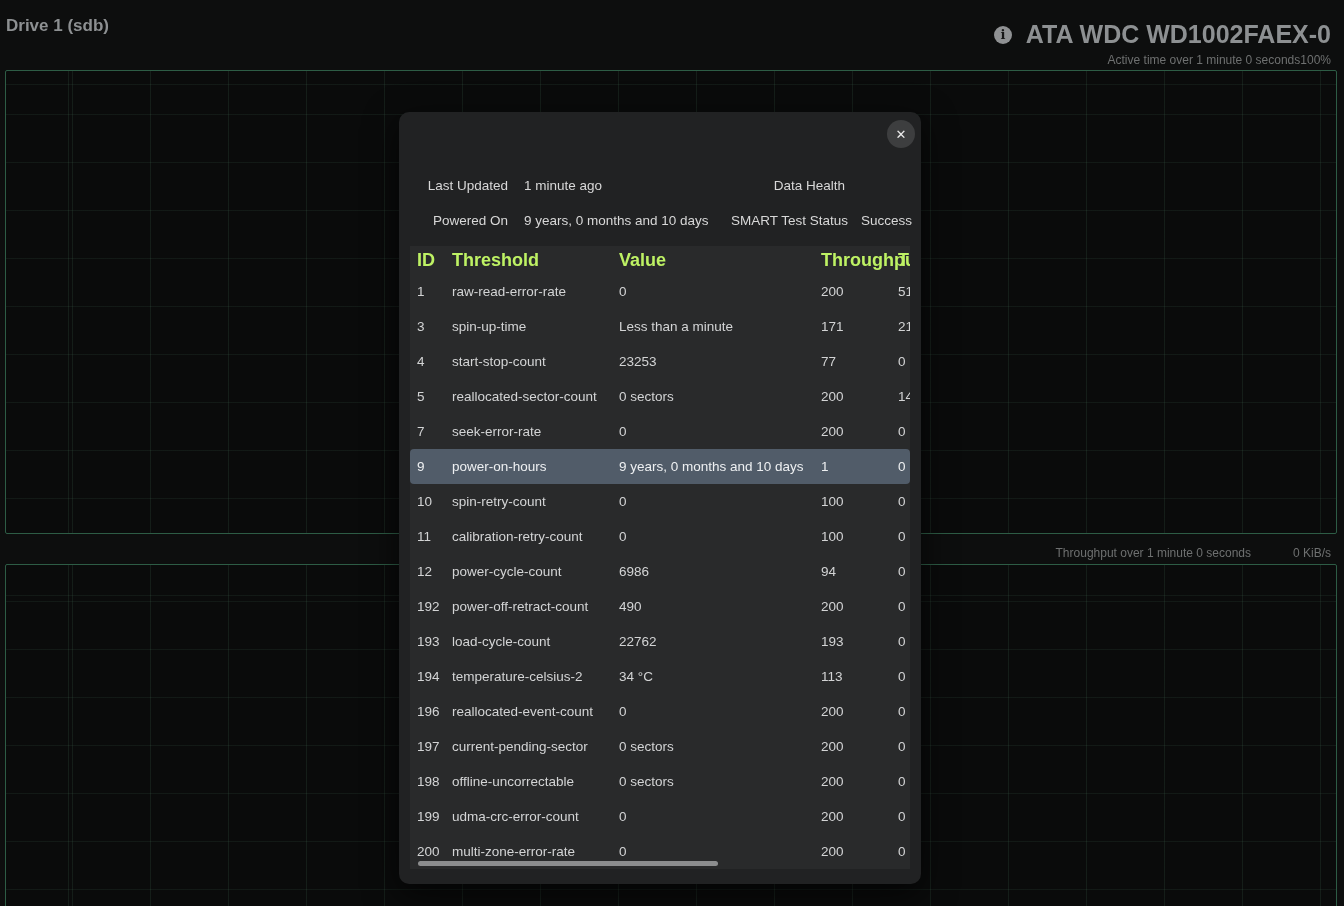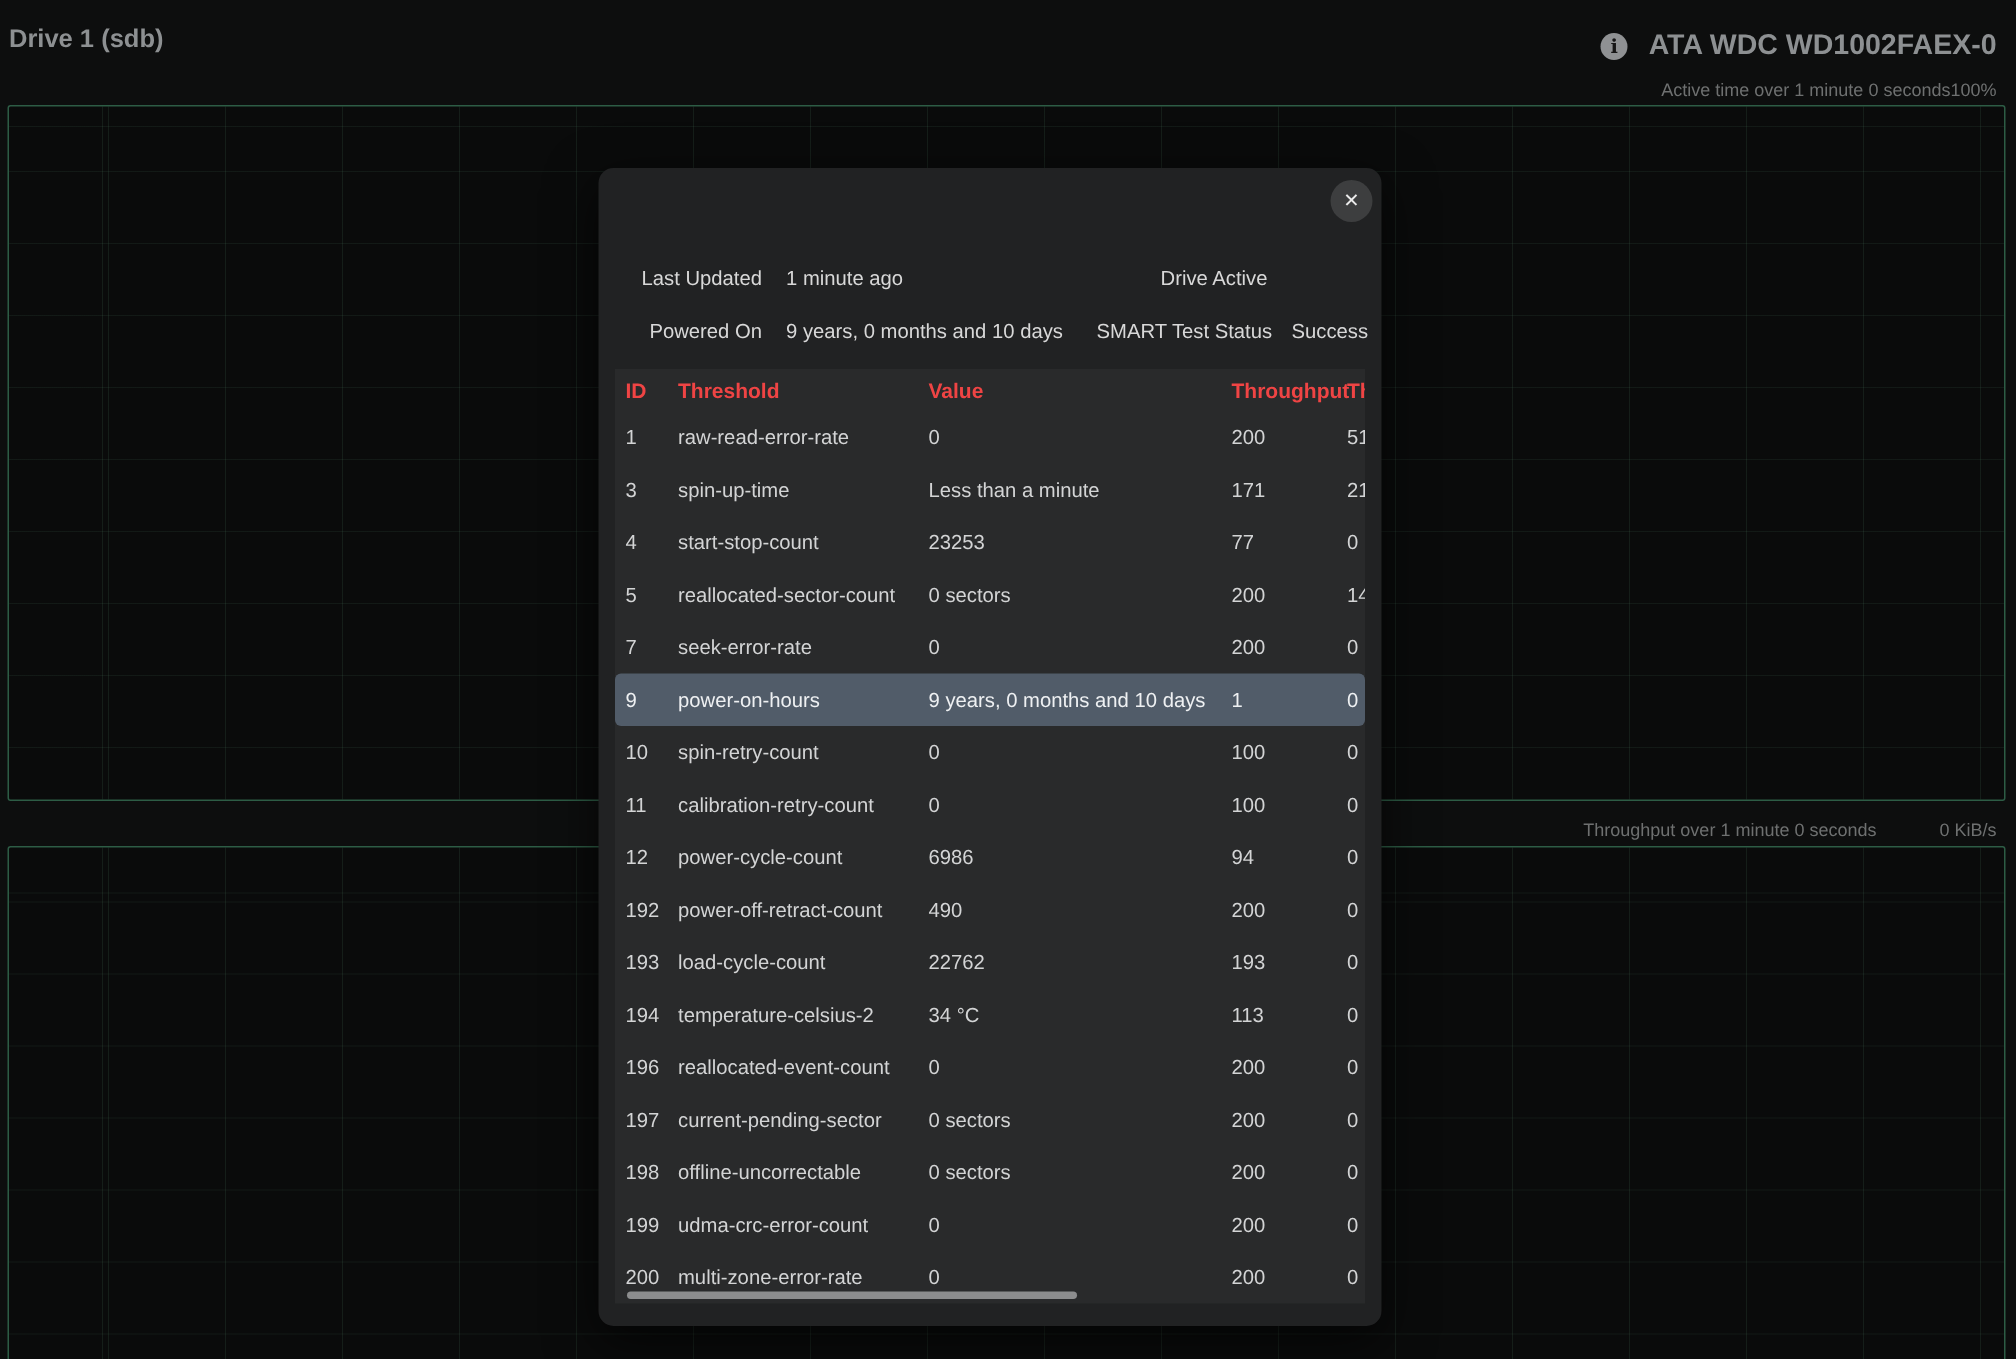--- a/index.html
+++ b/index.html
@@ -19,21 +19,21 @@
     position:absolute; right:13px; top:20px;
     display:flex; align-items:center; gap:14px;
   }
   .info-icon {
     width:18px; height:18px; border-radius:50%;
     background:#8f9193; color:#161616;
     font-size:13px; font-weight:bold;
     font-family:"DejaVu Serif",serif;
     display:flex; align-items:center; justify-content:center;
   }
-  .device-model { font-size:19px; font-weight:bold; color:#8d9092; }
+  .device-model { font-size:25px; font-weight:bold; color:#8d9092; }
 
   
   .chart-label-row {
     position:absolute; left:6px; right:13px;
     display:flex; justify-content:flex-end;
     font-size:12px; color:#6e7070;
   }
   #label-row-1 { top:53px; }
   #label-row-2 { top:546px;gap:42px; }
 
@@ -76,21 +76,21 @@
   .info-label { text-align:right; }
 
   .smart-table {
     position:absolute; left:11px; top:134px; width:500px; height:623px;
     background:#292a2b; overflow:hidden;
   }
   .t-header, .t-row {
     display:grid; grid-template-columns:35px 167px 202px 77px 80px;
     padding-left:7px; align-items:center; white-space:nowrap;
   }
-  .t-header { height:28px; font-size:14px; font-weight:bold; color:#ef4444; }
+  .t-header { height:28px; font-size:18px; font-weight:bold; color:#bef264; }
   .t-row   { height:35px; font-size:13.5px; color:#d3d4d5; }
   .t-row.selected { background:#515c69; color:#eef0f2; border-radius:4px; }
 
   .hscroll-thumb {
     position:absolute; left:8px; bottom:3px; width:300px; height:5px;
     border-radius:2.5px; background:#8c8d8e; cursor:pointer;
   }
 </style>
 </head>
 <body>
@@ -117,21 +117,21 @@
   <div class="chart" id="chart-2"></div>
 
   <div class="modal">
     <button class="close-btn">
       <span>✕</span>
     </button>
 
     <div class="info-grid" id="info-grid">
         <div class="info-label">Last Updated</div>
         <div class="info-value">1 minute ago</div>
-        <div class="info-label">Drive Active</div>
+        <div class="info-label">Data Health</div>
         <div class="info-value"></div>
         <div class="info-label">Powered On</div>
         <div class="info-value">9 years, 0 months and 10 days</div>
         <div class="info-label">SMART Test Status</div>
         <div class="info-value">Success</div>
       </div>
 
     <div class="smart-table">
       <div class="t-header" id="t-header">
           <div>ID</div>

